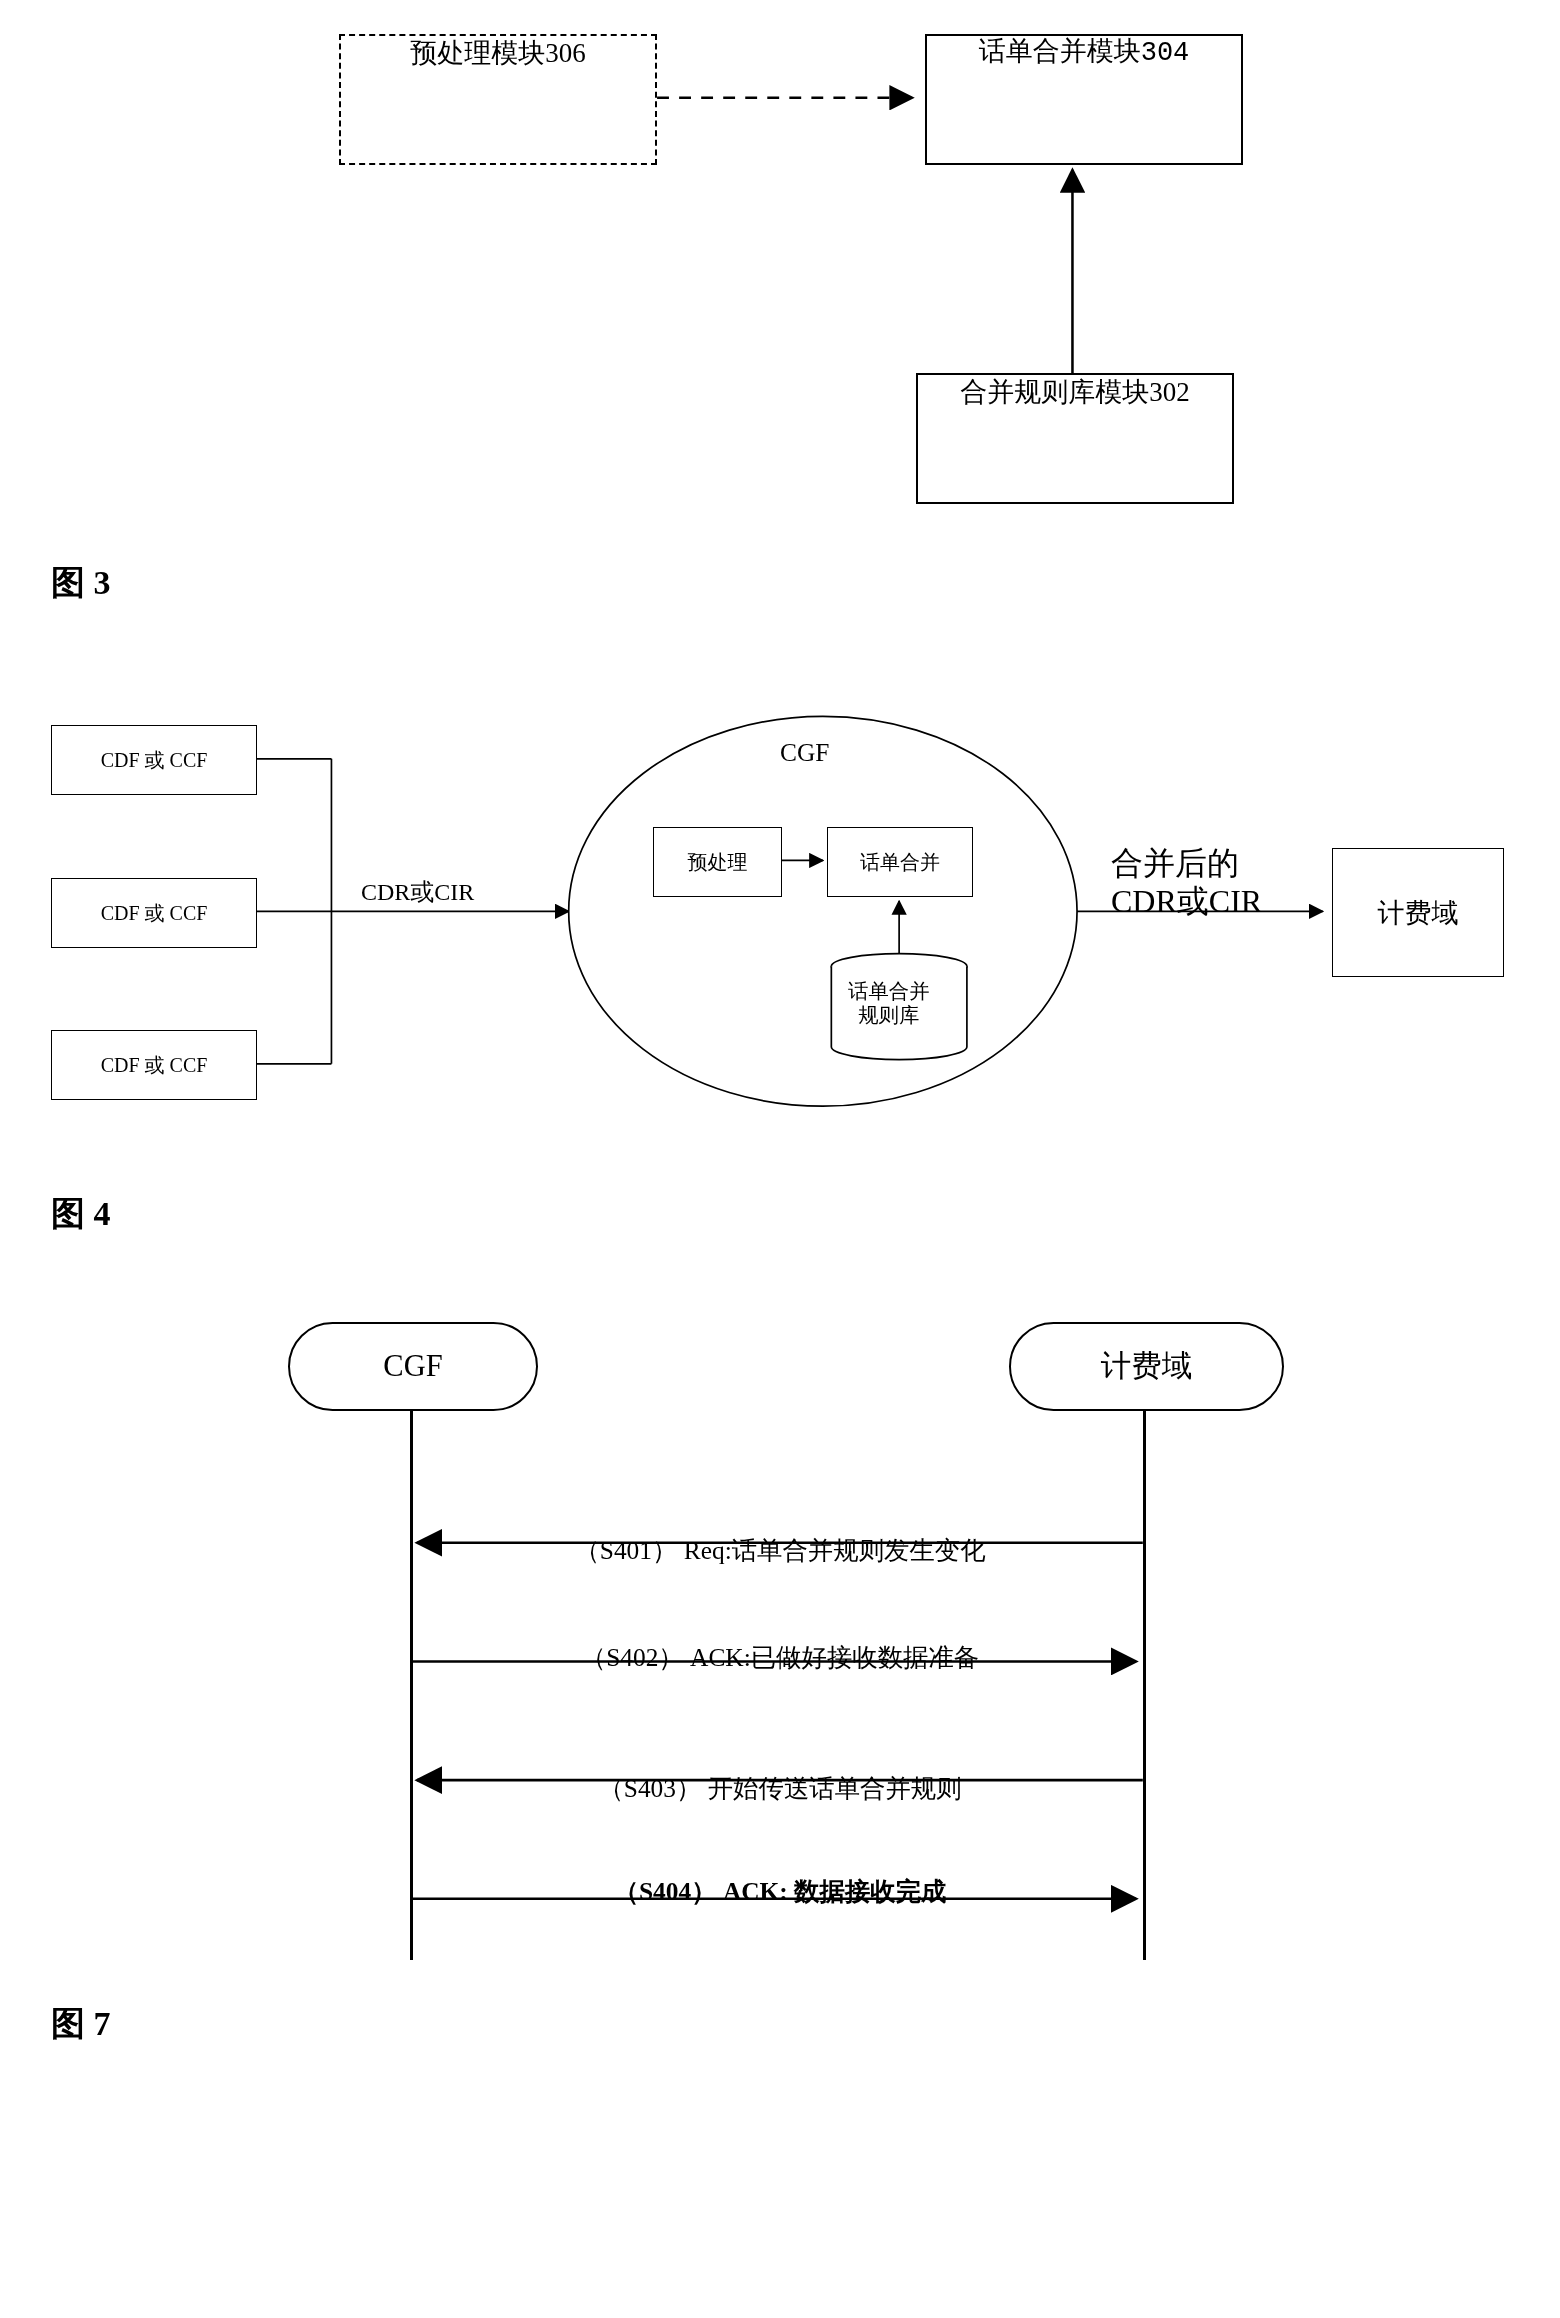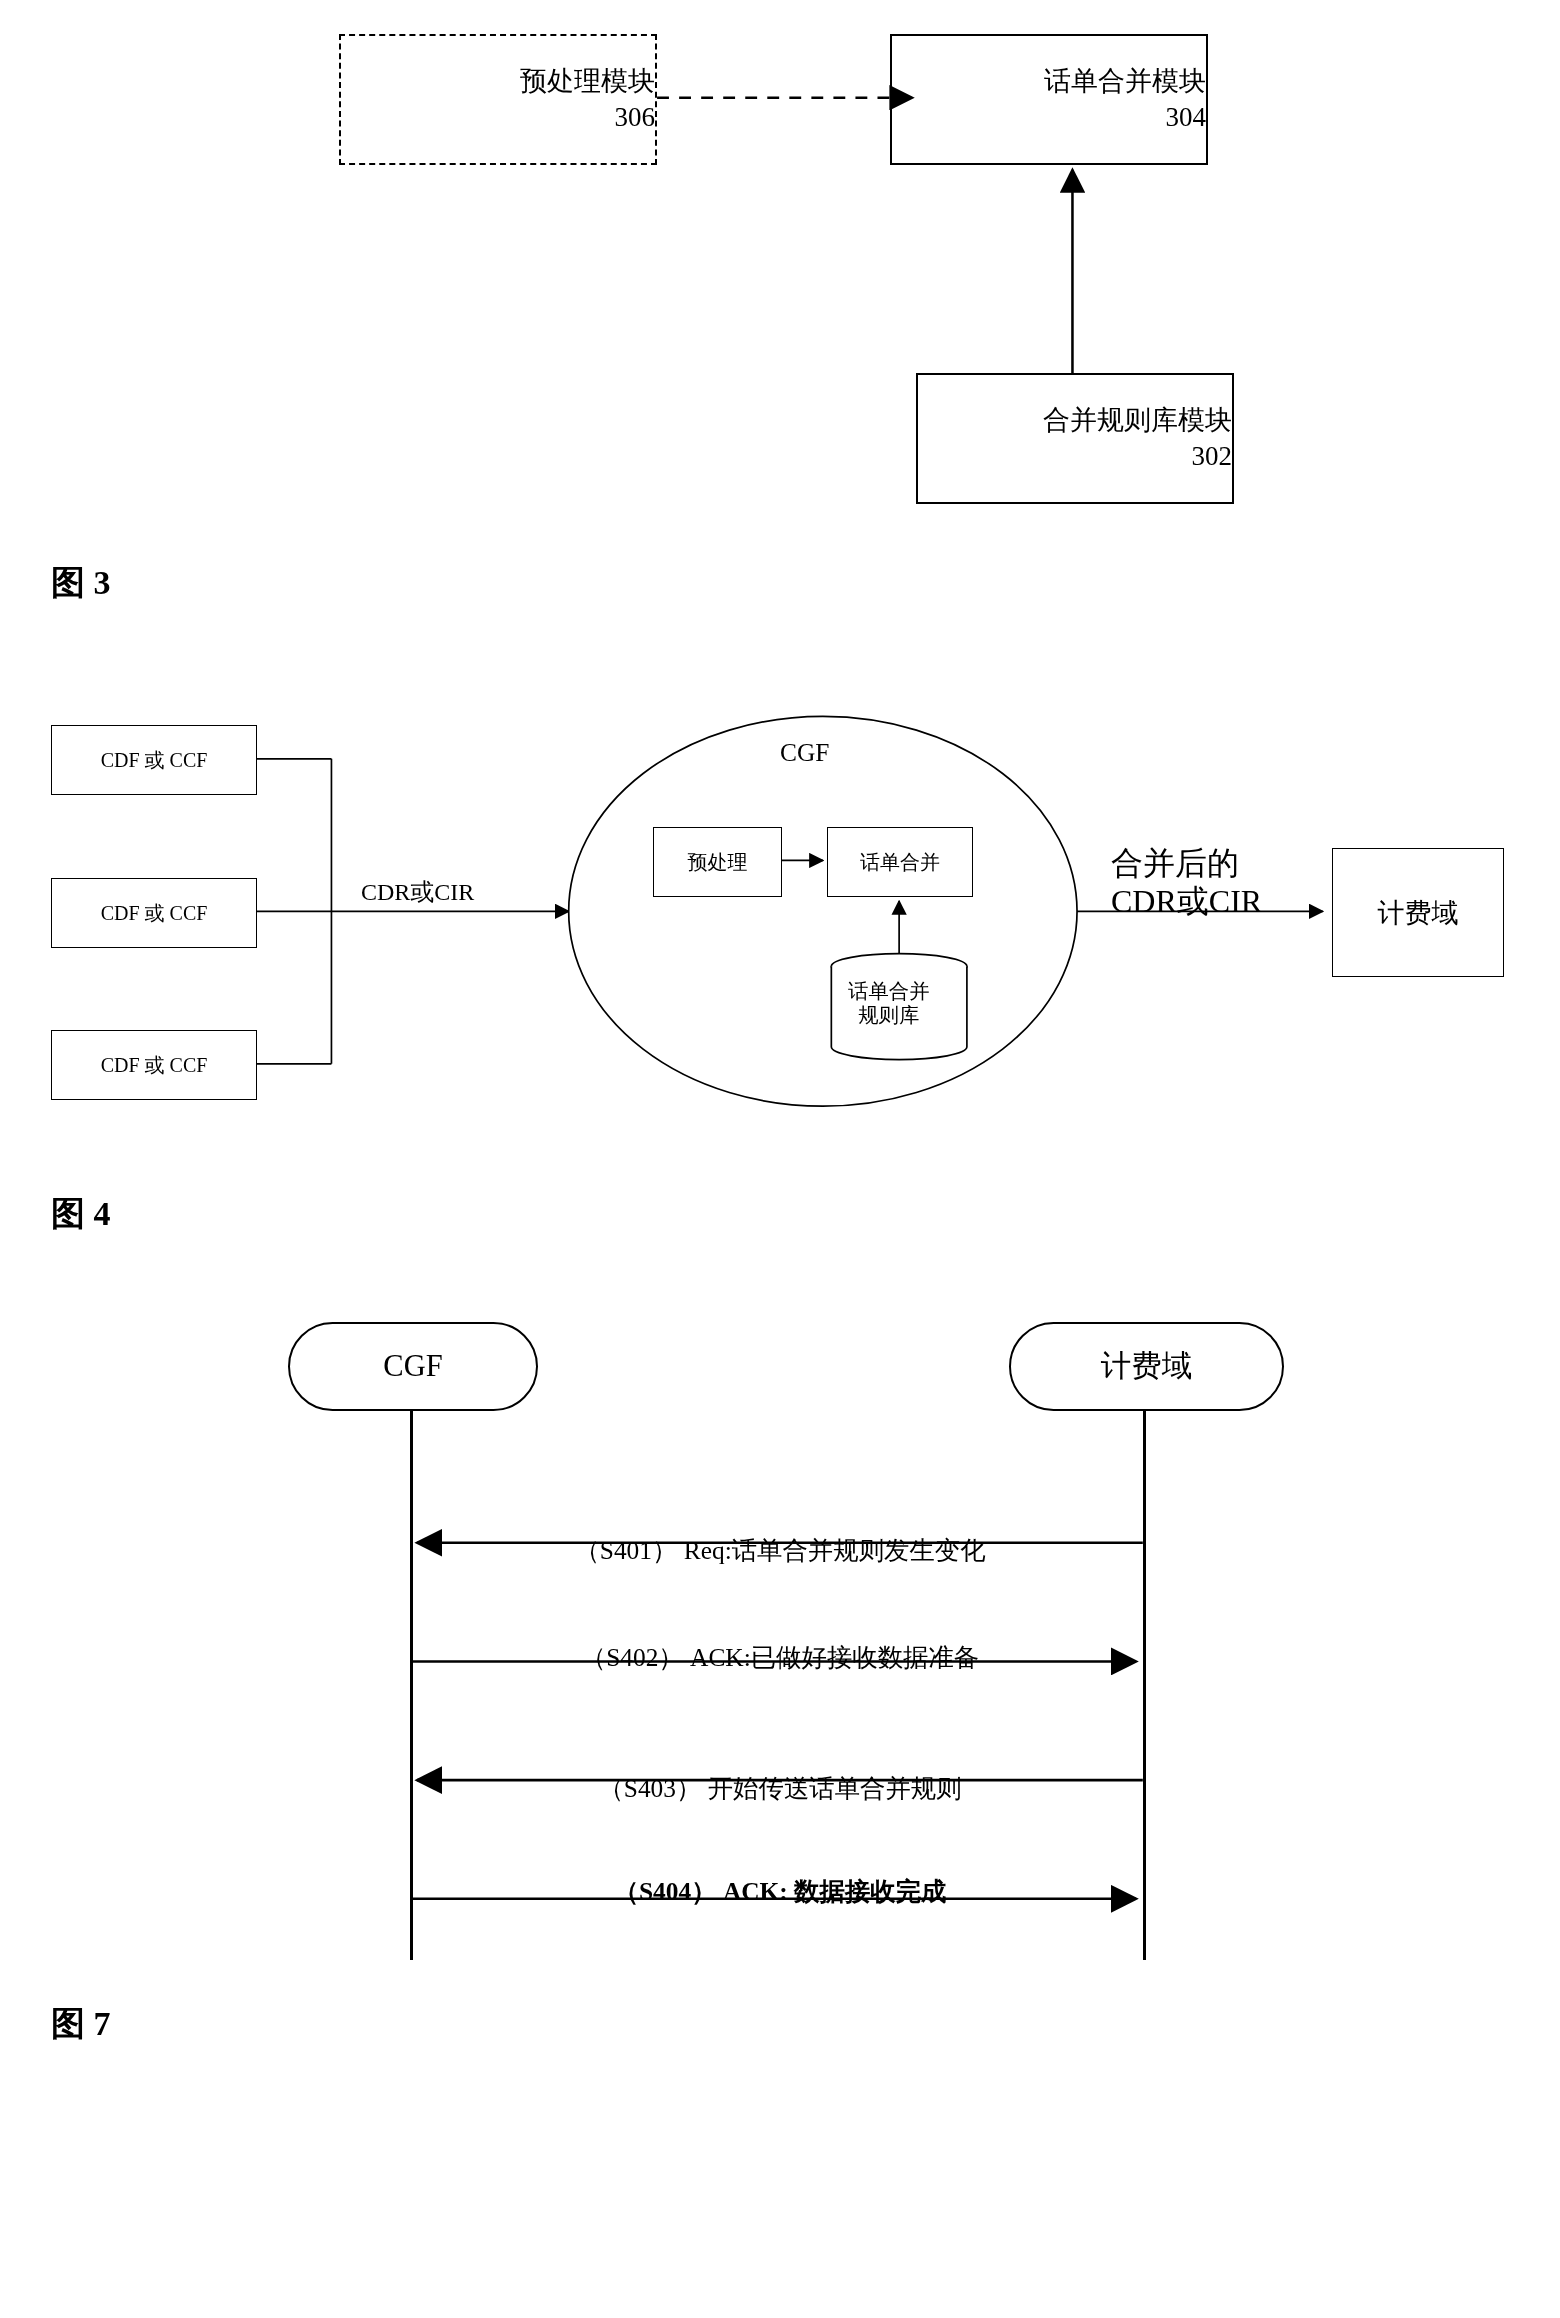--- a/index.html
+++ b/index.html
@@ -24,21 +24,21 @@
     width: 1102px;
     height: 492px;
     margin: 0 auto;
   }
   .box {
     position: absolute;
     border: 2.5px solid #000;
     background: #fff;
     text-align: right;
     display: flex;
-    flex-direction: column;
+    flex-direction: row;
     justify-content: center;
     line-height: 1.3;
     font-size: 27px;
   }
   .dashed { border-style: dashed; }
 
   
   .fig4-stage {
     position: relative;
     width: 1459px;
@@ -92,21 +92,21 @@
 <body>
 
 <div class="figure">
   <div class="fig3-stage">
 
     <div class="box dashed" style="left:110px; top:0; width:314px; height:127px;">
       <span>预处理模块</span>
       <span>306</span>
     </div>
 
-    <div class="box" style="left:661px; top:0; width:314px; height:127px;">
+    <div class="box" style="left:696px; top:0; width:314px; height:127px;font-family:Liberation Mono, monospace;">
       <span>话单合并模块</span>
       <span>304</span>
     </div>
 
     <div class="box" style="left:687px; top:400; width:314px; height:127px; top:339px;">
       <span>合并规则库模块</span>
       <span>302</span>
     </div>
 
     <svg width="1102" height="492" viewBox="0 0 1300 580">

